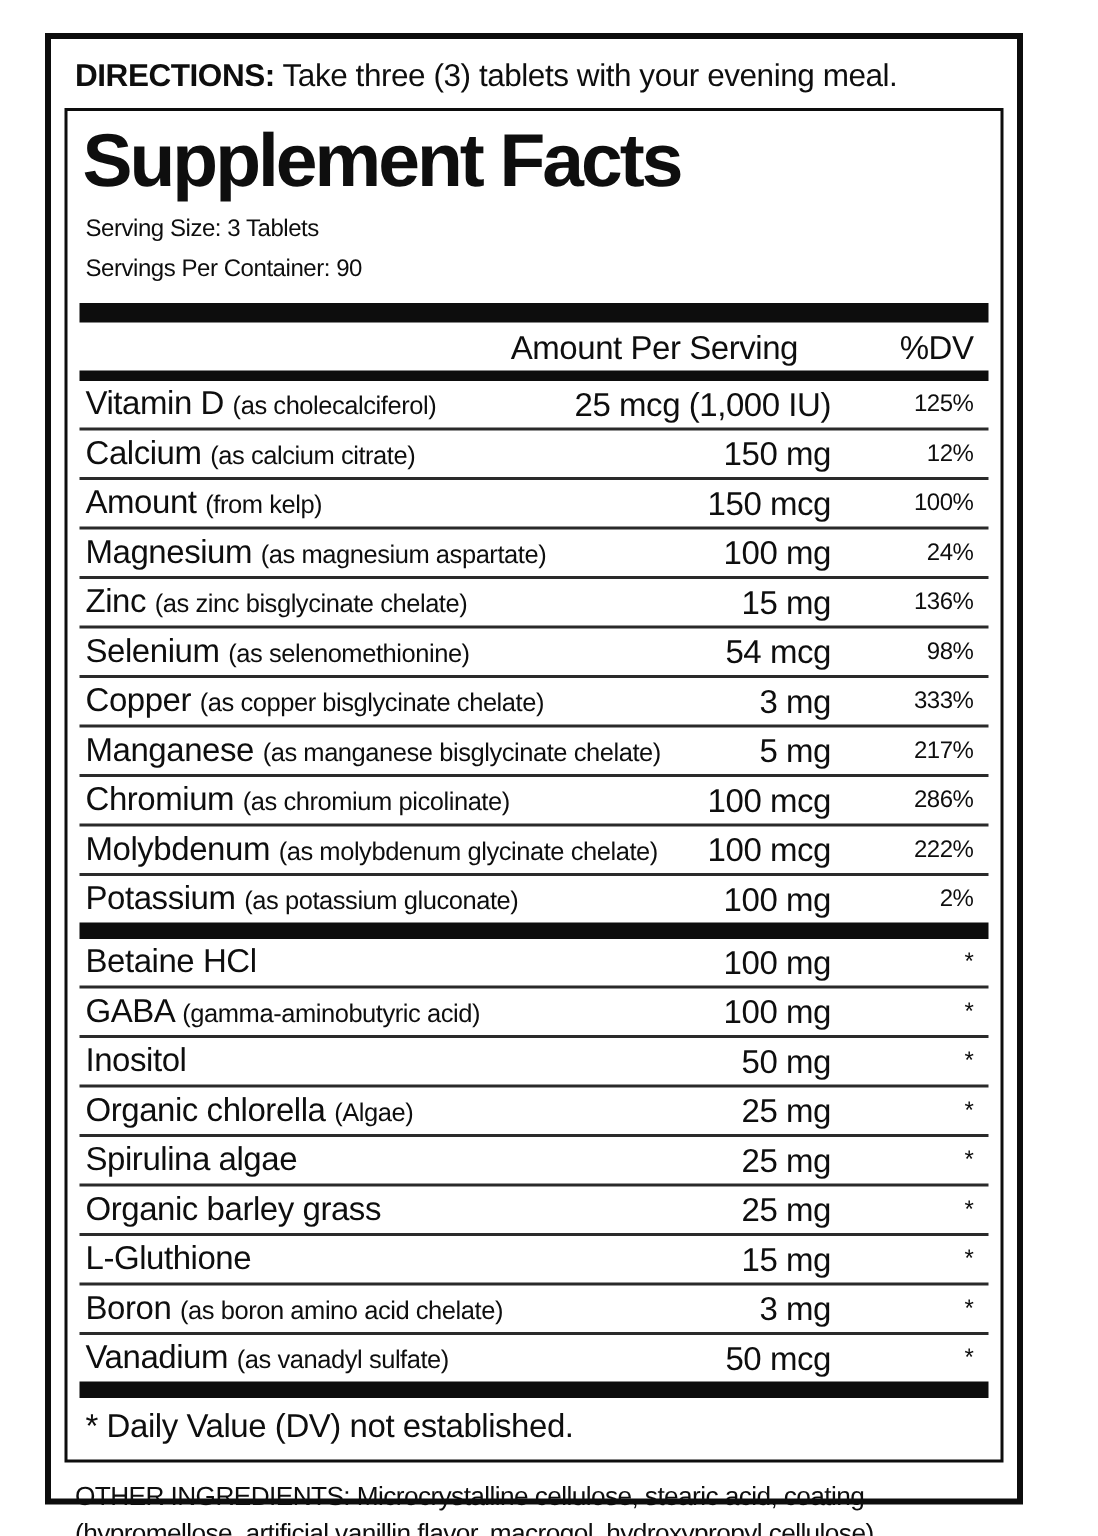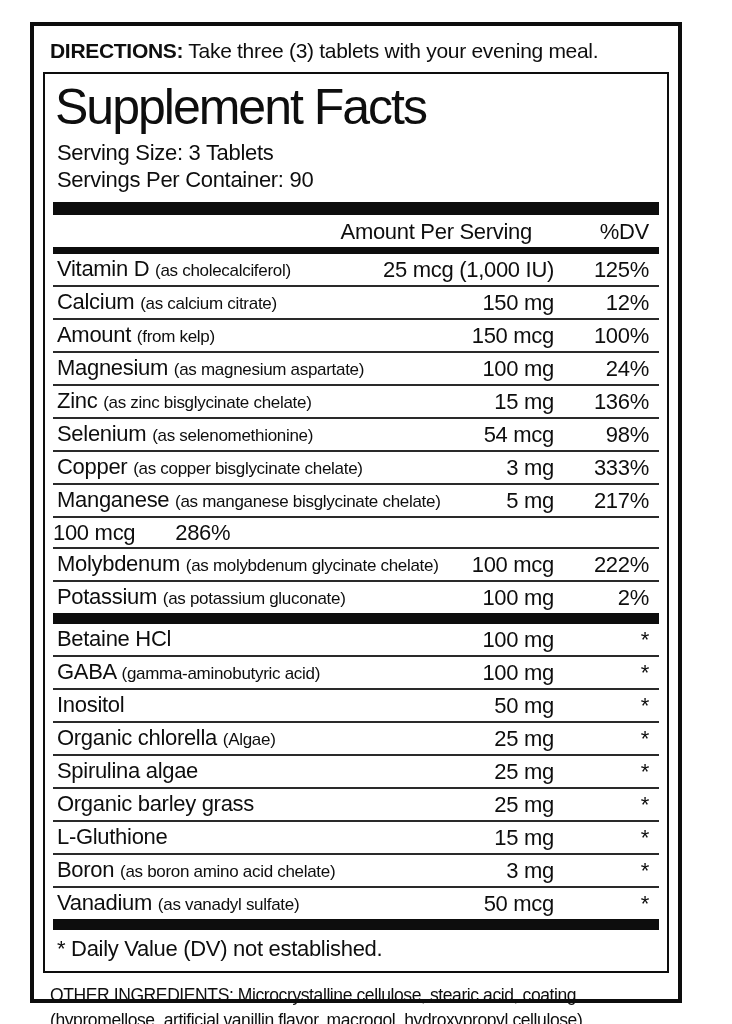--- a/index.html
+++ b/index.html
@@ -23,49 +23,49 @@
   }
   .directions .dir-label { font-weight:bold; }
   .facts-box {
     margin:0 9px;
     border:2px solid #0d0d0d;
     padding-bottom:7px;
     background:#fff;
   }
   .sf-title {
     font-size:50px;
-    font-weight:400;
+    font-weight:700;
     letter-spacing:-2px;
     line-height:56px;
     margin:5px 10px 4px 10px;
     white-space:nowrap;
   }
   .serving-info { margin:0 12px; }
-  .serving-info div { font-size:22px; line-height:27px; white-space:nowrap; }
+  .serving-info div { font-size:16px; line-height:27px; white-space:nowrap; }
   .bar-thick { height:13px; background:#0d0d0d; margin:9px 8px 0 8px; }
   .bar-med   { height:7px;  background:#0d0d0d; margin:0 8px; }
   .bar-sect  { height:11px; background:#0d0d0d; margin:0 8px; }
   .col-head {
     display:flex; align-items:baseline;
     margin:0 8px; padding:4px 0 3px 0;
     font-size:22px; line-height:25px;gap:22px;
   }
   .col-head .spacer { flex:1; }
   .col-head .h-dv { width:105px; padding-right:10px; text-align:right; }
   .nutrient-table { margin:0 8px; }
   .row {
     display:flex; align-items:center;
     padding:2px 0 1px 0;
     border-bottom:2px solid #2a2a2a;
   }
   .row.last { border-bottom:none; }
   .c-name { flex:1; font-size:22px; line-height:26px; padding-left:4px; white-space:nowrap; }
   .c-name .detail { font-size:17px; }
   .c-amt  { font-size:22px; line-height:26px; white-space:nowrap; }
-  .c-dv   { width:105px; padding-right:10px; font-size:22px; line-height:26px; text-align:right; white-space:nowrap; }
+  .c-dv   { width:105px; padding-right:10px; font-size:16px; line-height:26px; text-align:right; white-space:nowrap; }
   .footnote {
     font-size:22px; line-height:26px;
     padding:6px 24px 2px 12px;
   }
   .other-ingredients {
     padding:10px 16px 0 16px;
     font-size:17.5px;
     line-height:25px;
     letter-spacing:-0.4px;
   }
@@ -167,20 +167,24 @@
   <div class="row">
     <div class="c-name">
       <span class="nm">Manganese</span>
       <span class="detail">(as manganese bisglycinate chelate)</span>
     </div>
     <div class="c-amt">5 mg</div>
     <div class="c-dv">217%</div>
   </div>
 
   <div class="row">
+    <div class="c-name">
+      <span class="nm">Chromium</span>
+      <span class="detail">(as chromium picolinate)</span>
+    </div>
     <div class="c-amt">100 mcg</div>
     <div class="c-dv">286%</div>
   </div>
 
   <div class="row">
     <div class="c-name">
       <span class="nm">Molybdenum</span>
       <span class="detail">(as molybdenum glycinate chelate)</span>
     </div>
     <div class="c-amt">100 mcg</div>

